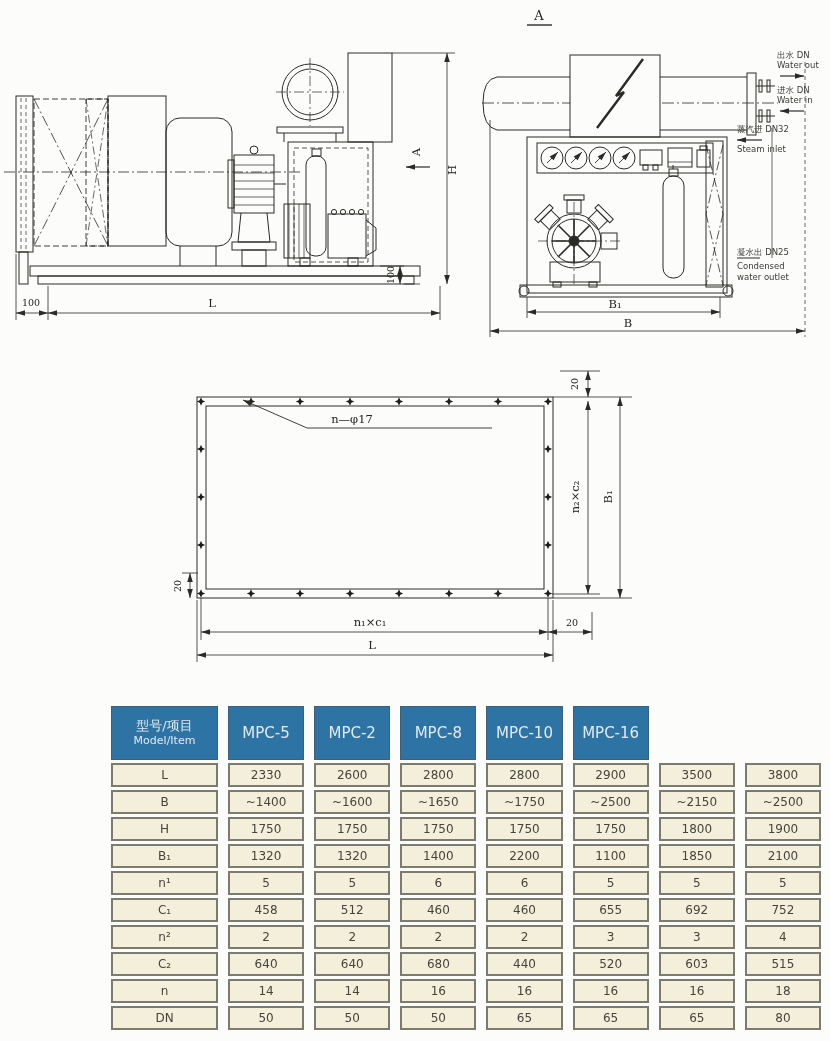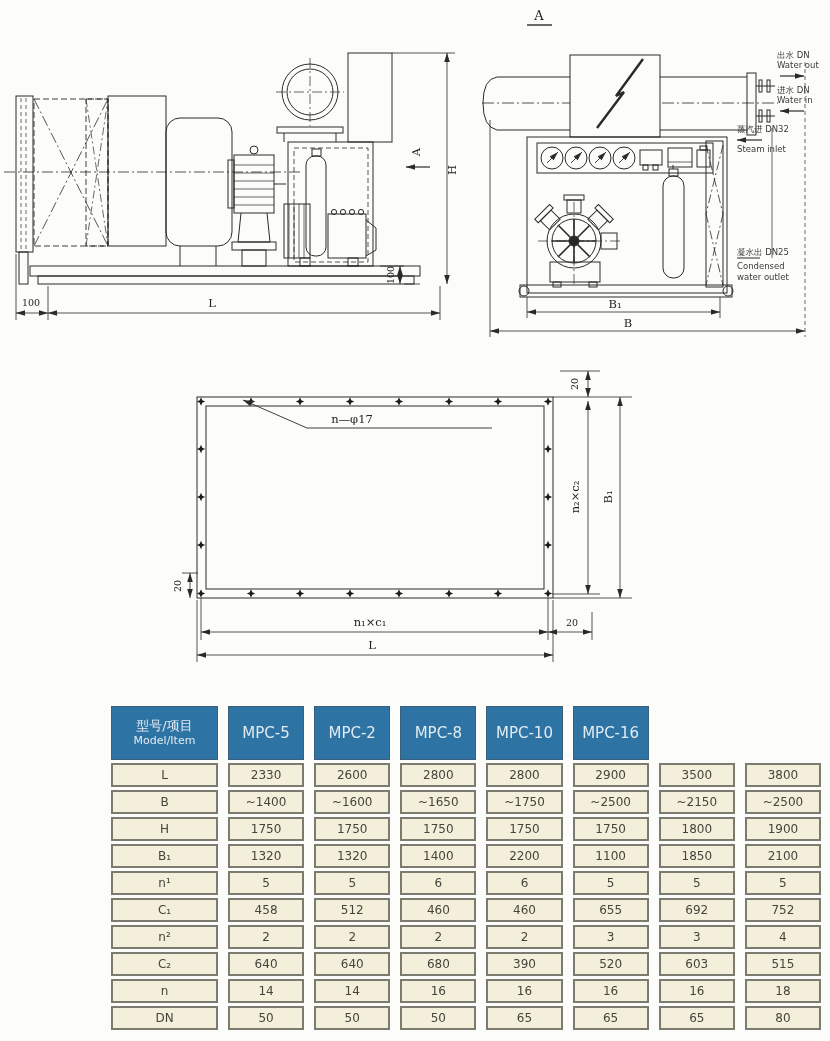--- a/index.html
+++ b/index.html
@@ -390,21 +390,21 @@
     <div class="td">2</div>
     <div class="td">3</div>
     <div class="td">3</div>
     <div class="td">4</div>
   </div>
   <div class="trow">
     <div class="td rowlabel">C₂</div>
     <div class="td">640</div>
     <div class="td">640</div>
     <div class="td">680</div>
-    <div class="td">390</div>
+    <div class="td">440</div>
     <div class="td">520</div>
     <div class="td">603</div>
     <div class="td">515</div>
   </div>
   <div class="trow">
     <div class="td rowlabel">n</div>
     <div class="td">14</div>
     <div class="td">14</div>
     <div class="td">16</div>
     <div class="td">16</div>

